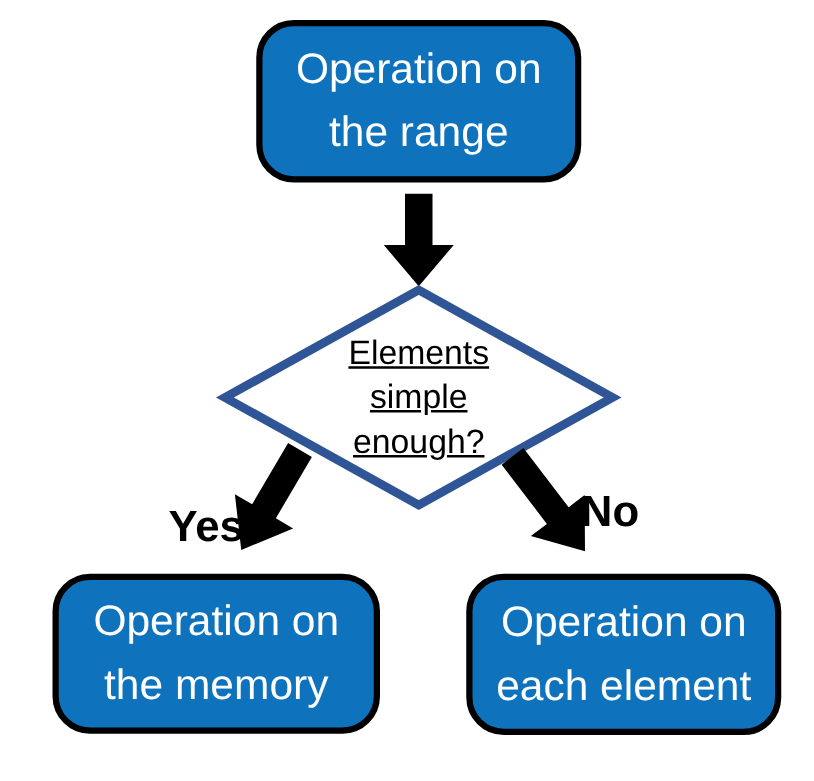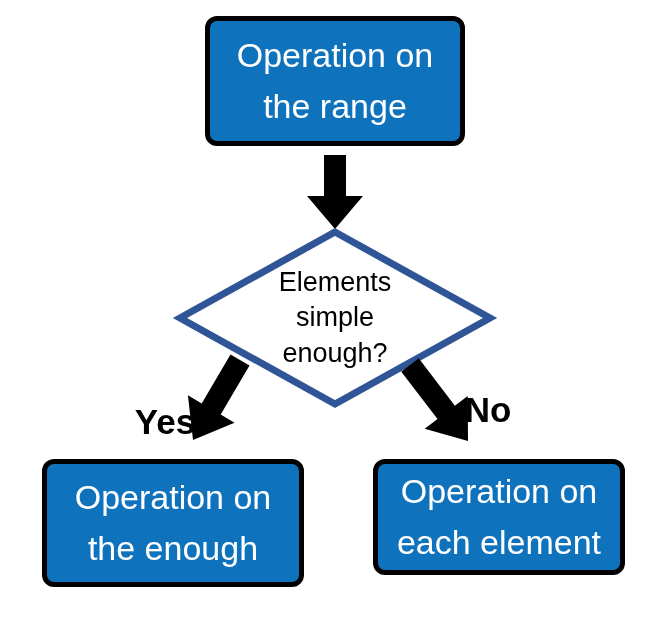--- a/index.html
+++ b/index.html
@@ -40,33 +40,33 @@
   .node {
     position: absolute;
     display: flex;
     align-items: center;
     justify-content: center;
     text-align: center;
   }
   .process {
     background: var(--process-fill);
     border: 5px solid var(--process-border);
-    border-radius: 12px;
+    border-radius: 30px;
     color: var(--process-text);
     font-size: 34px;
     line-height: 1.5;
   }
   .process .node-label { width: 238px; }
   .decision-label {
     position: absolute;
     color: var(--decision-text);
     font-size: 27px;
     line-height: 1.32;
   }
-  .decision-label .node-label { width: 172px; display: inline-block; }
+  .decision-label .node-label { width: 172px; display: inline-block; text-decoration: underline; }
   .branch-label {
     position: absolute;
     color: var(--branch-label-color);
     font-size: 35px;
     font-weight: bold;
     text-align: center;
     margin-top: 38px;
   }
 </style>
 </head>
@@ -90,20 +90,20 @@
   </div>
 
   <div class="node decision-label" style="left:245px; top:258px; width:180px; height:120px;">
     <span class="node-label">Elements simple enough?</span>
   </div>
 
   <div class="branch-label" style="left:120px; top:364px; width:90px;">Yes</div>
   <div class="branch-label" style="left:448px; top:352px; width:80px;">No</div>
 
   <div class="node process" style="left:42px; top:459px; width:262px; height:128px;">
-    <span class="node-label">Operation on the enough</span>
+    <span class="node-label">Operation on the memory</span>
   </div>
 
-  <div class="node process" style="left:373px; top:459px; width:252px; height:116px;">
+  <div class="node process" style="left:373px; top:459px; width:252px; height:129px;">
     <span class="node-label">Operation on each element</span>
   </div>
 
 </div>
 
 </body></html>

